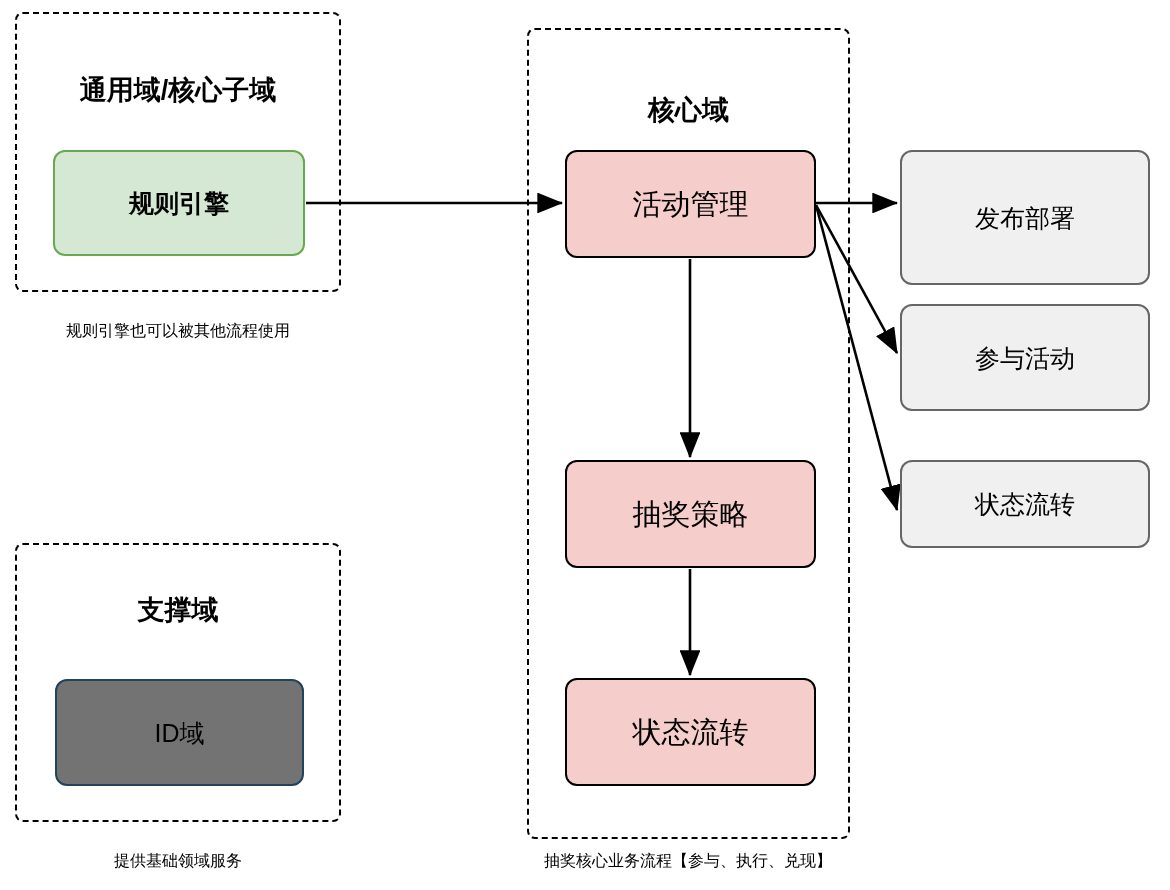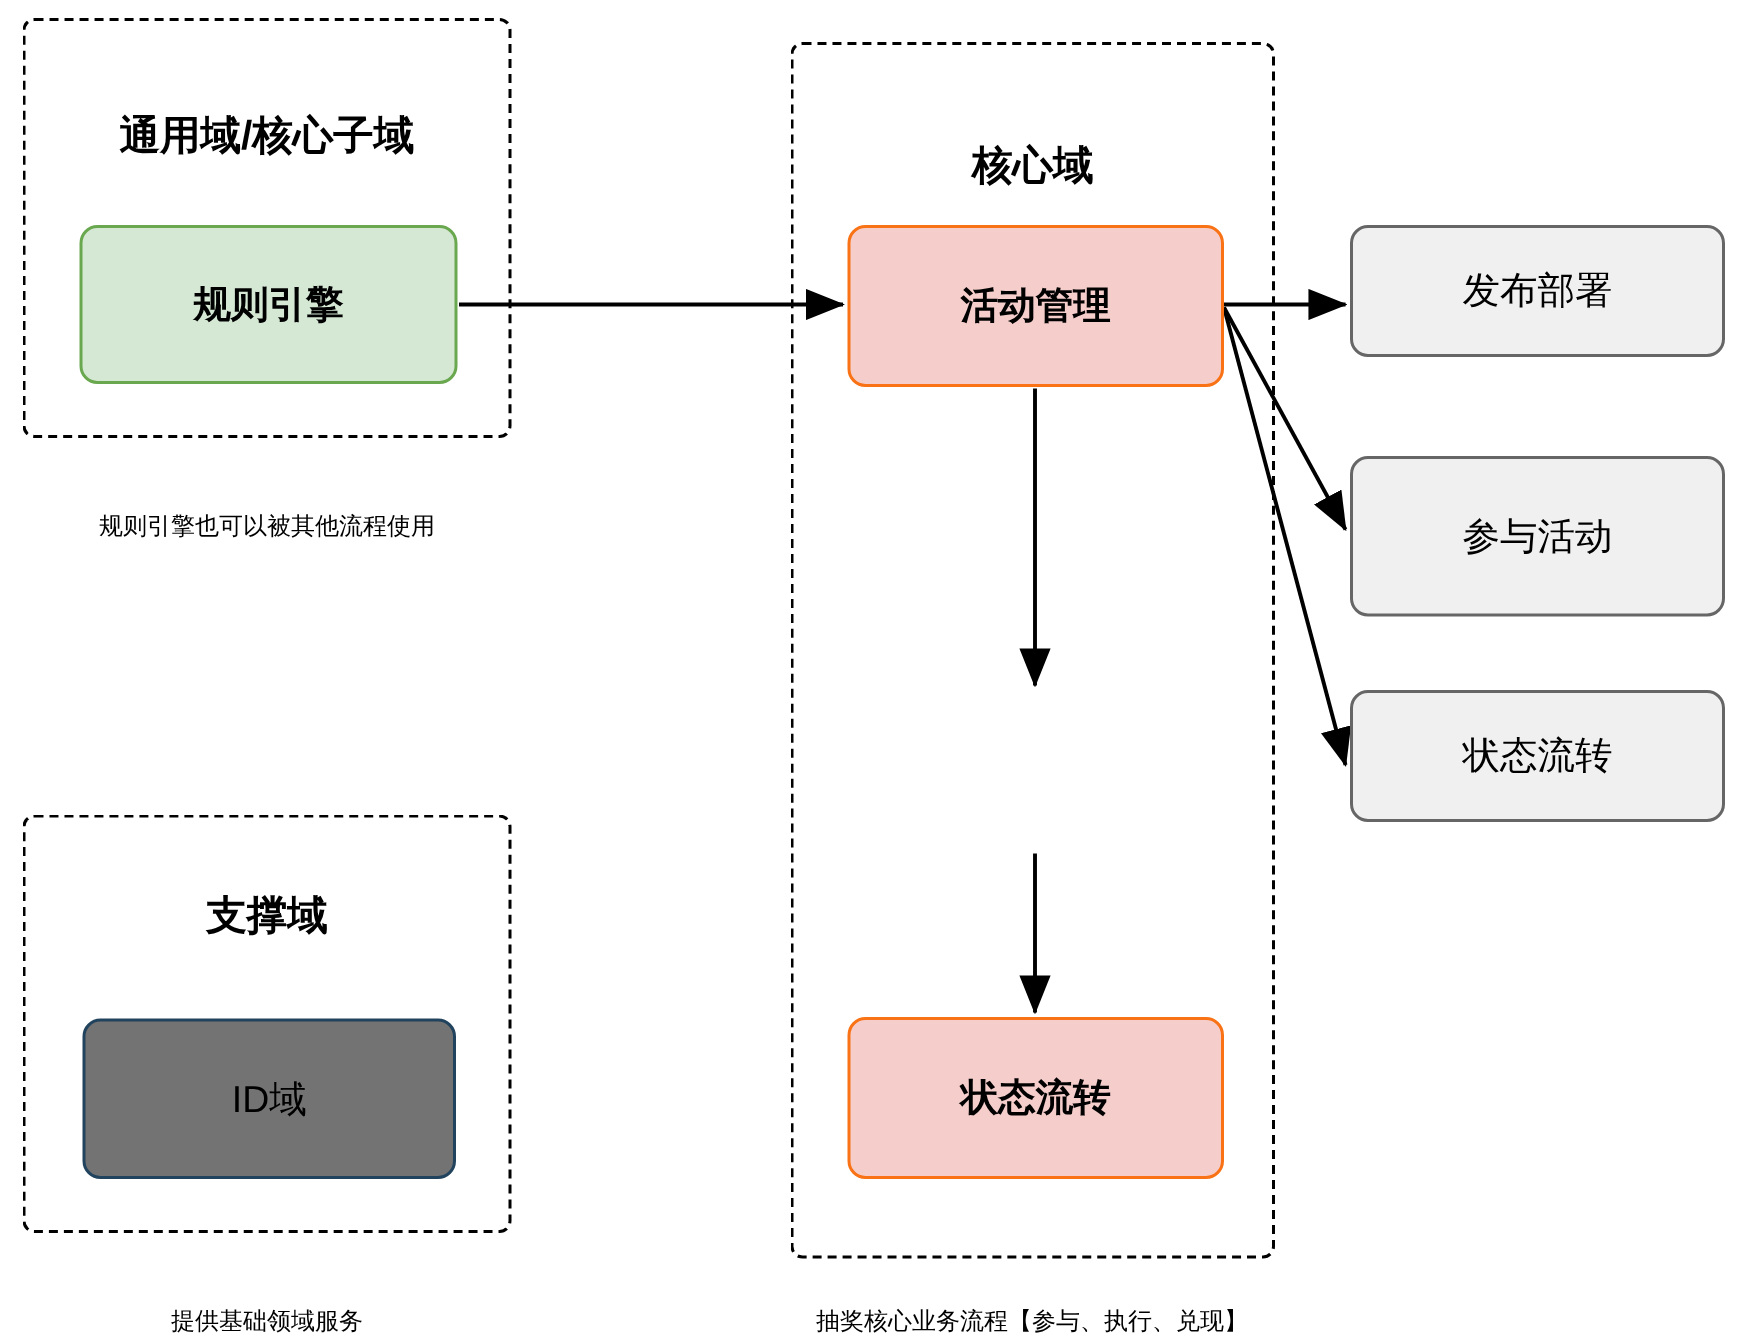--- a/index.html
+++ b/index.html
@@ -50,36 +50,34 @@
     font-weight: bold;
     font-size: 25px;
   }
   .node-blue {
     background: #737373;
     border: 2px solid #22435e;
     font-size: 25px;
   }
   .node-red {
     background: #f5cecb;
-    border: 2px solid #f97316;
-    font-size: 25px;
-    font-weight: bold;
+    border: 2px solid #000000;
+    font-size: 29px;
   }
   .node-gray {
     background: #f0f0f0;
     border: 2px solid #666666;
     font-size: 25px;
   }
   .caption {
     position: absolute;
     text-align: center;
     font-size: 16px;
     color: #000000;
     white-space: nowrap;
-    margin-top: 20px;
   }
   svg.edges {
     position: absolute;
     left: 0;
     top: 0;
     width: 1170px;
     height: 890px;
     pointer-events: none;
   }
 </style>
@@ -122,22 +120,23 @@
 
   <div class="node node-blue" style="left:55px; top:679px; width:249px; height:107px;">ID域</div>
 
   <div class="group" style="left:527px; top:28px; width:323px; height:811px;">
     <div class="group-title" style="top:62px; font-size:27px;">核心域</div>
   </div>
   <div class="caption" style="left:488px; top:851px; width:400px;">抽奖核心业务流程【参与、执行、兑现】</div>
 
   <div class="node node-red" style="left:565px; top:150px; width:251px; height:108px;">活动管理</div>
 
+  <div class="node node-red" style="left:565px; top:460px; width:251px; height:108px;">抽奖策略</div>
 
   <div class="node node-red" style="left:565px; top:678px; width:251px; height:108px;">状态流转</div>
 
-  <div class="node node-gray" style="left:900px; top:150px; width:250px; height:88px;">发布部署</div>
+  <div class="node node-gray" style="left:900px; top:150px; width:250px; height:135px;">发布部署</div>
 
   <div class="node node-gray" style="left:900px; top:304px; width:250px; height:107px;">参与活动</div>
 
   <div class="node node-gray" style="left:900px; top:460px; width:250px; height:88px;">状态流转</div>
 
 </div>
 
 </body></html>

